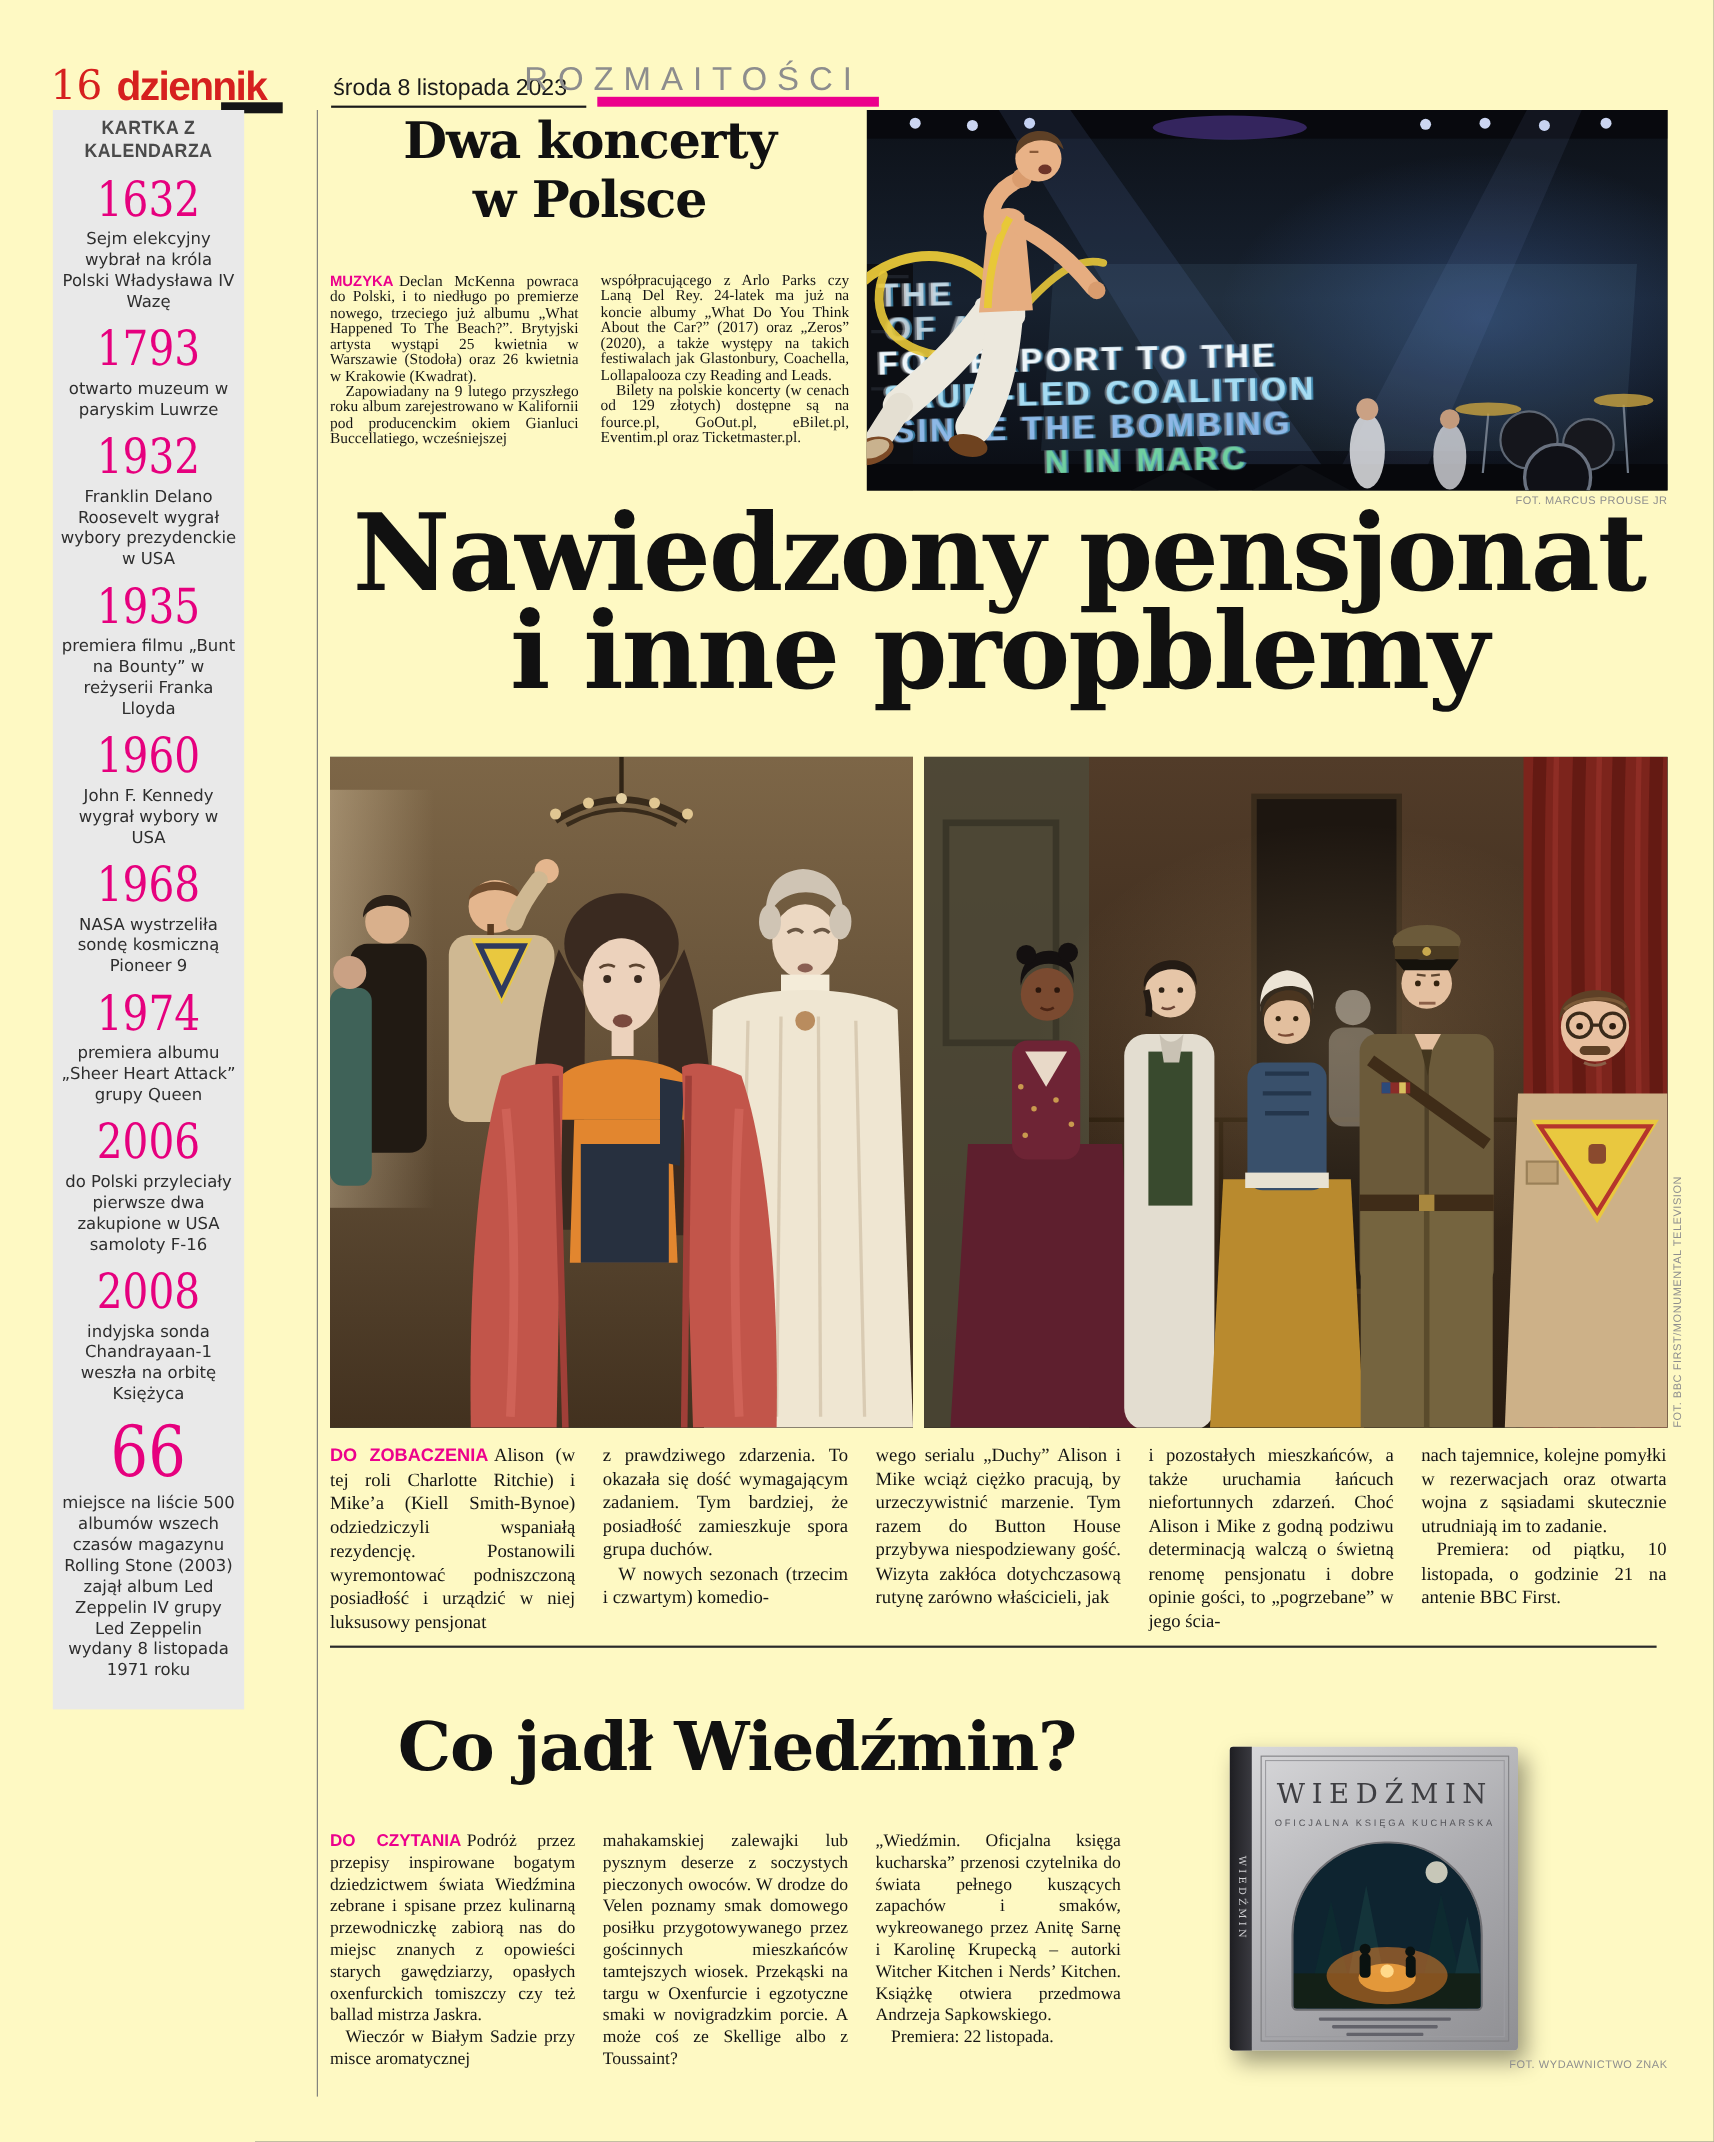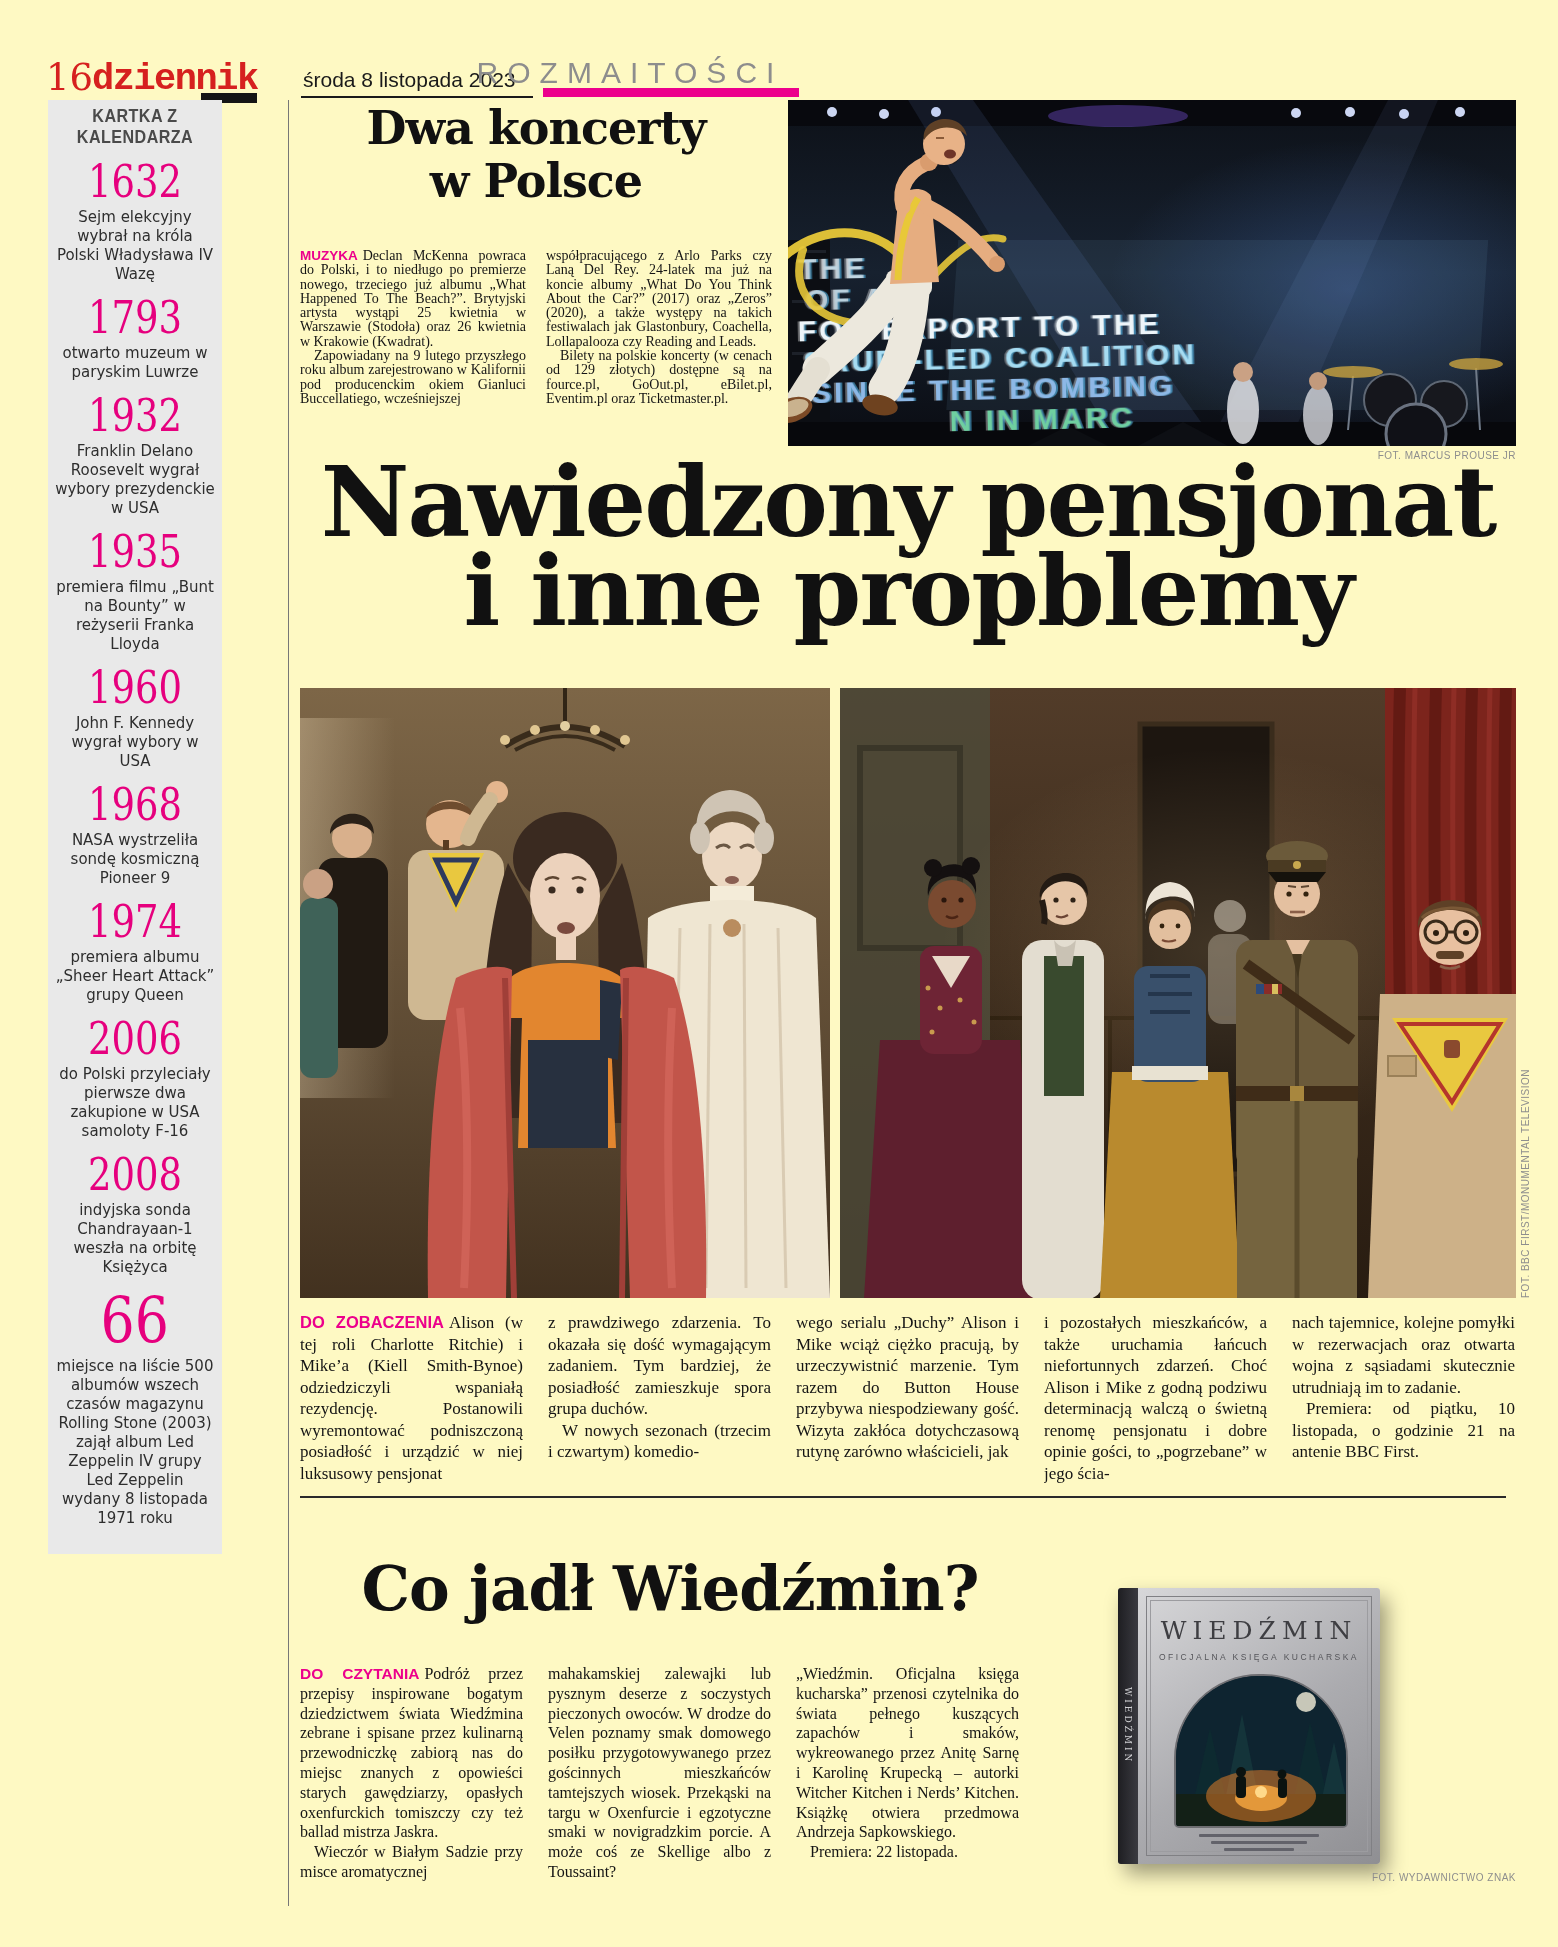--- a/index.html
+++ b/index.html
@@ -2,21 +2,21 @@
 <html lang="pl"><head>
 <meta charset="utf-8">
 <style>
   html,body{margin:0;padding:0;background:#777;}
   .page{position:relative;width:1558px;height:1947px;background:#fef9c3;overflow:hidden;
         font-family:"Liberation Serif",serif;color:#141414;}
   .abs{position:absolute;}
 
   
   .pagenum{left:46px;top:56px;font-family:"DejaVu Serif",serif;font-size:37px;color:#d6201f;}
-  .logo{left:92px;top:58px;font-family:Liberation Mono, monospace;font-weight:bold;
+  .logo{left:106px;top:58px;font-family:Liberation Sans, sans-serif;font-weight:bold;
         font-size:37px;letter-spacing:-1.5px;color:#d6201f;}
   .logobox{left:201px;top:93px;width:56px;height:10px;background:#151515;}
   .date{left:303px;top:68px;font-family:"Liberation Sans",sans-serif;font-size:21px;color:#1a1a1a;}
   .daterule{left:301px;top:96px;width:232px;height:2px;background:#1a1a1a;}
   .section{left:440px;top:56px;width:380px;text-align:center;font-family:"Liberation Sans",sans-serif;
            font-size:30px;letter-spacing:9px;color:#8d8d8d;}
   .sectionbar{left:543px;top:88px;width:256px;height:9px;background:#ec008c;}
 
   
   .sidebar{left:48px;top:100px;width:174px;height:1454px;background:#e9e9e9;

